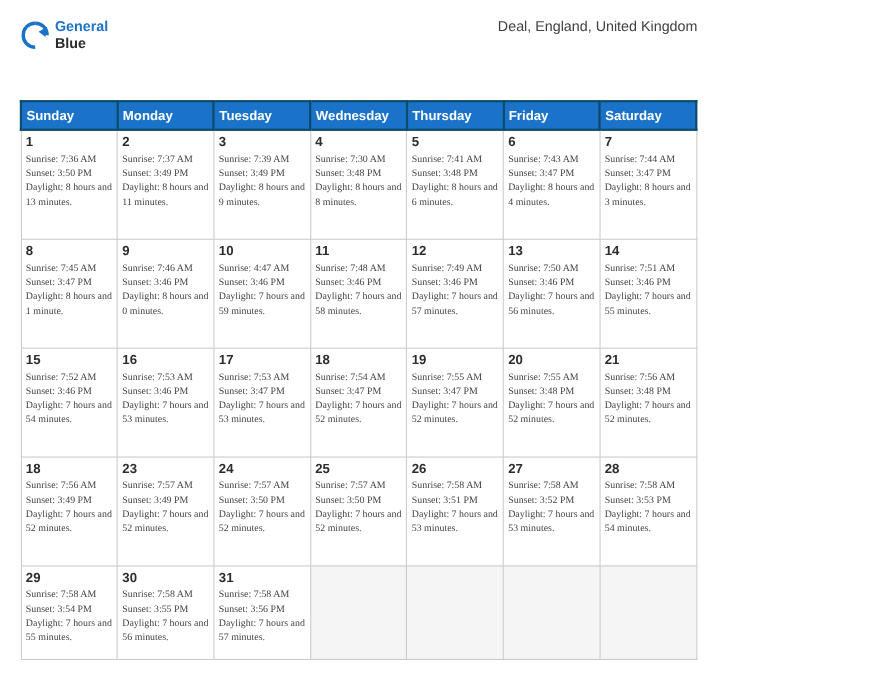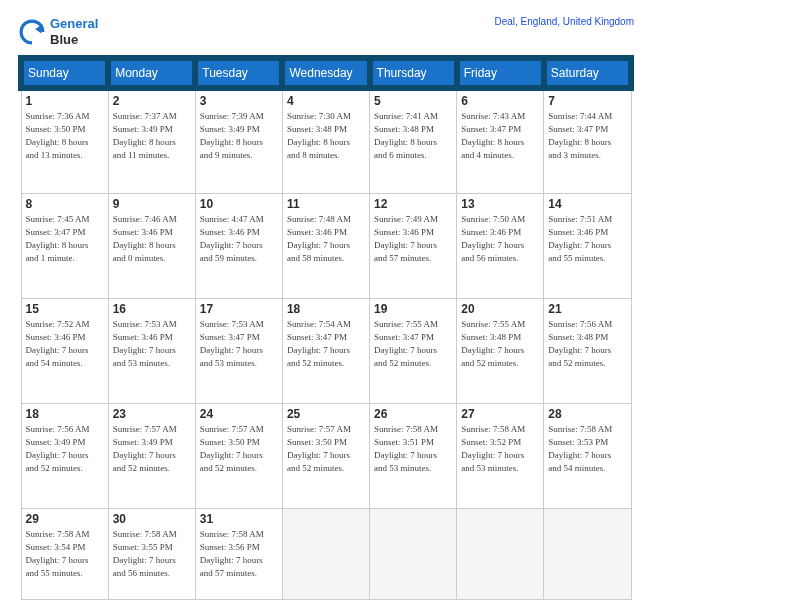--- a/index.html
+++ b/index.html
@@ -9,20 +9,21 @@
       width: 792px;
       height: 612px;
       overflow: hidden;
     }
     .page {
       width: 652px;
       height: 612px;
       padding: 16px 18px 12px 18px;
       display: flex;
       flex-direction: column;
+      gap: 36px;
     }
     .header {
       display: flex;
       justify-content: space-between;
       align-items: flex-start;
       margin-bottom: 8px;
     }
     .logo {
       display: flex;
       align-items: center;
@@ -42,38 +43,38 @@
     .title-block {
       text-align: right;
     }
     .month-title {
       font-size: 28px;
       font-weight: bold;
       color: #2c2c2c;
       line-height: 1.1;
     }
     .location {
-      font-size: 10px;
-      color: #1d4ed8;
+      font-size: 13px;
+      color: #404040;
     }
     .calendar {
       flex: 1;
       border: 1px solid #ccc;
       border-collapse: collapse;
       width: 100%;
       table-layout: fixed;
     }
     .calendar th {
       background: #1a73c9;
       color: #fff;
       font-size: 12px;
-      font-weight: normal;
+      font-weight: bold;
       padding: 5px 4px;
       text-align: left;
-      border: 6px solid #0c4a6e;
+      border: 2px solid #0c4a6e;
     }
     .calendar td {
       border: 1px solid #ccc;
       vertical-align: top;
       padding: 3px 4px;
       font-size: 9.5px;
       color: #333;
       background: #fff;
       height: 88px;
     }

